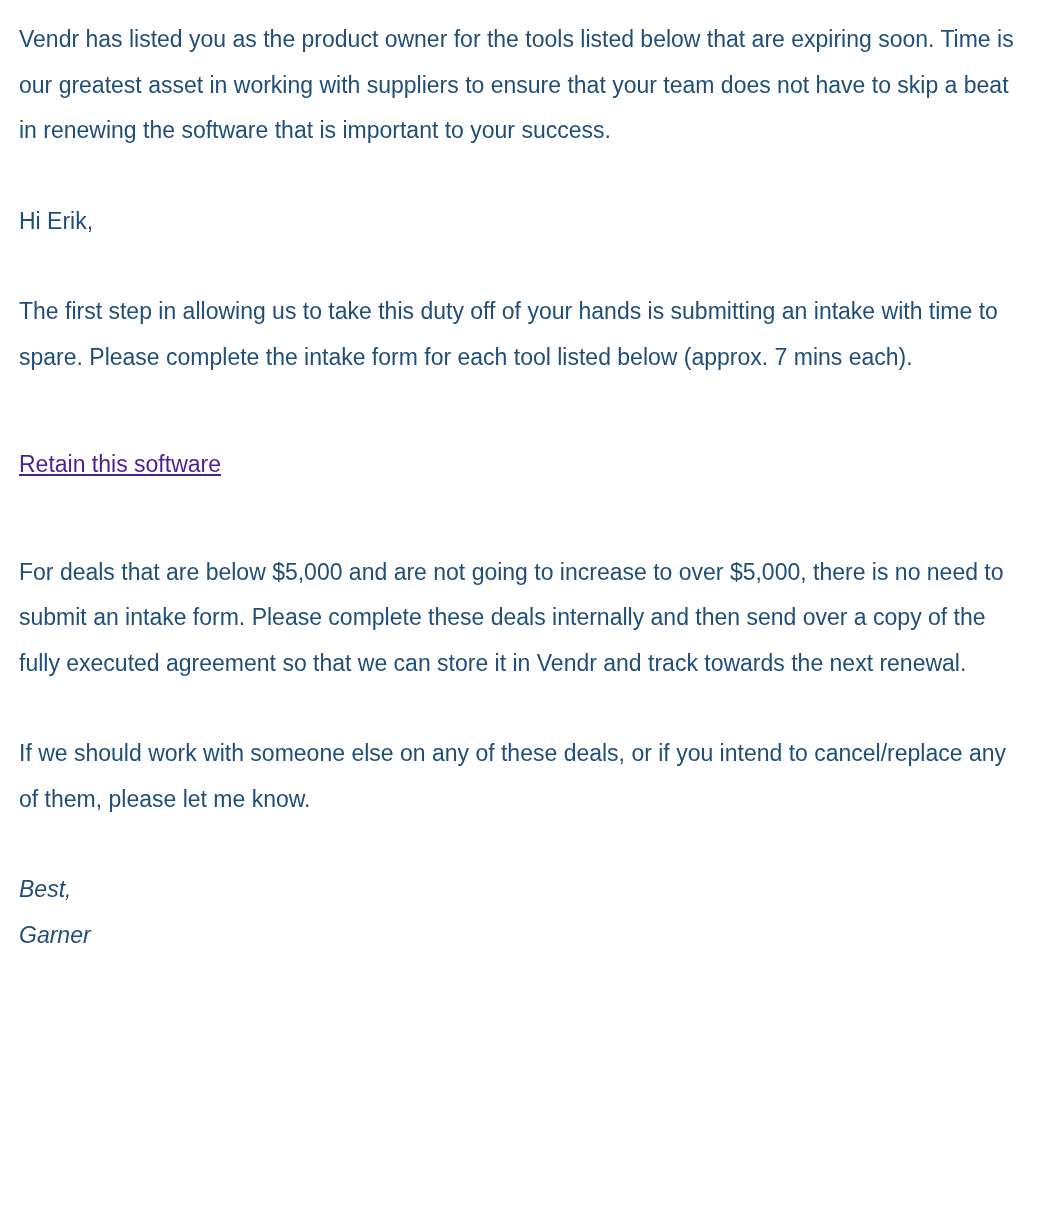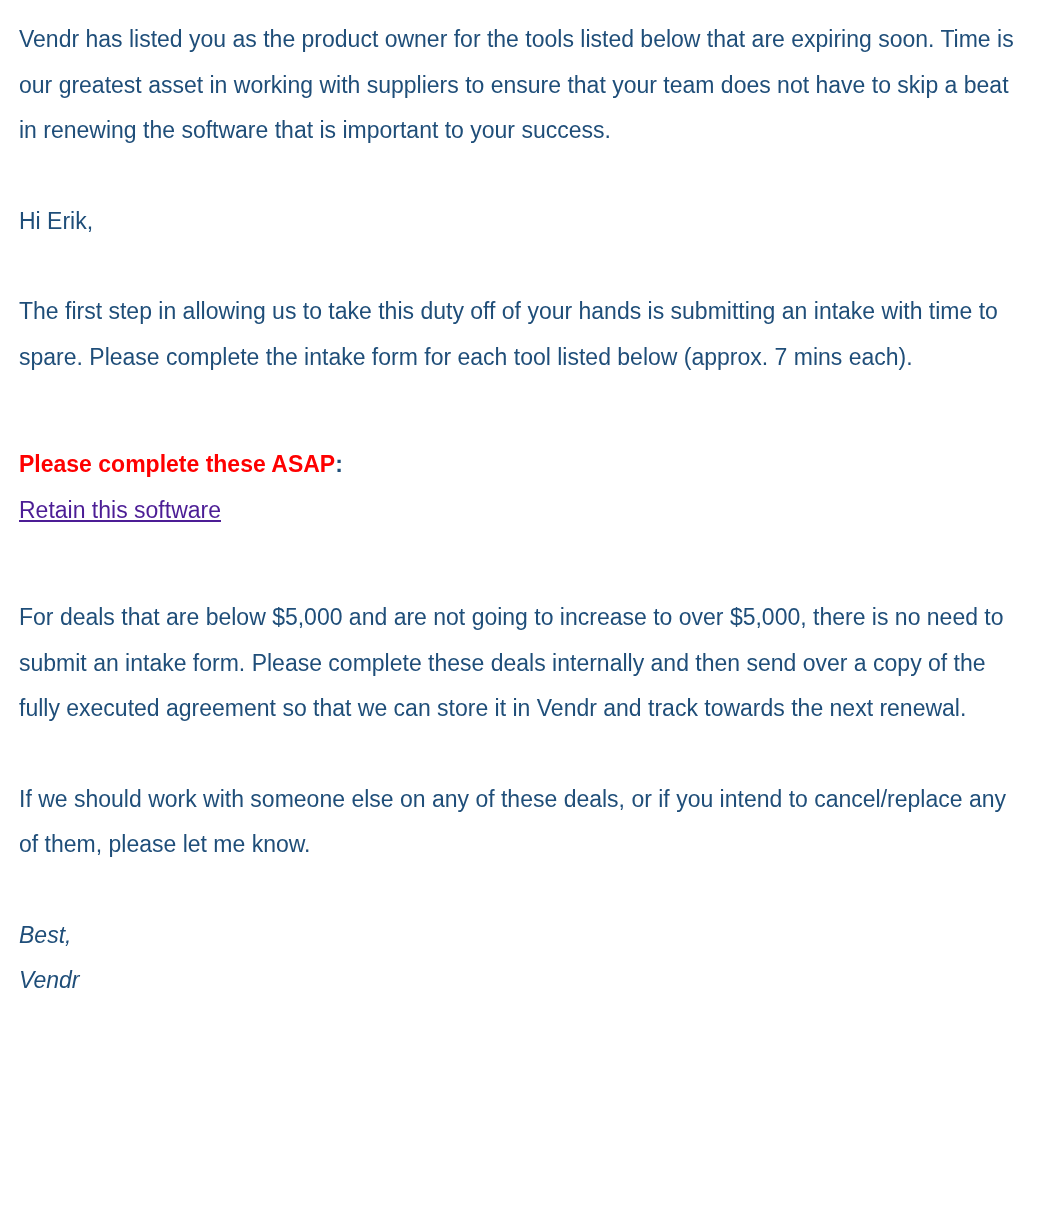--- a/index.html
+++ b/index.html
@@ -55,30 +55,27 @@
 <body>
 
 <div class="email-body">
 
   <p class="para">Vendr has listed you as the product owner for the tools listed below that are expiring soon. Time is our greatest asset in working with suppliers to ensure that your team does not have to skip a beat in renewing the software that is important to your success.</p>
 
   <p class="para">Hi Erik,</p>
 
   <p class="para big-gap">The first step in allowing us to take this duty off of your hands is submitting an intake with time to spare. Please complete the intake form for each tool listed below (approx. 7 mins each).</p>
 
-  <div class="line">
-    <span class="urgent-heading">Please complete these ASAP</span><span class="urgent-colon">:</span>
-  </div>
 
 
   <div class="line retain-line">
     <a class="retain-link">Retain this software</a>
   </div>
 
   <p class="para">For deals that are below $5,000 and are not going to increase to over $5,000, there is no need to submit an intake form. Please complete these deals internally and then send over a copy of the fully executed agreement so that we can store it in Vendr and track towards the next renewal.</p>
 
   <p class="para">If we should work with someone else on any of these deals, or if you intend to cancel/replace any of them, please let me know.</p>
 
   <div class="signoff-line">Best,</div>
 
-  <div class="signoff-line">Vendr</div>
+  <div class="signoff-line">Garner</div>
 
 </div>
 
 </body></html>

